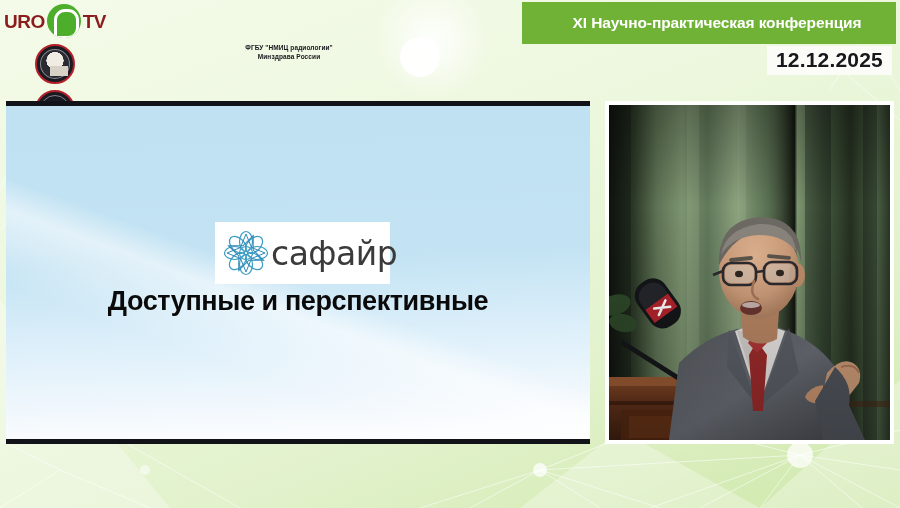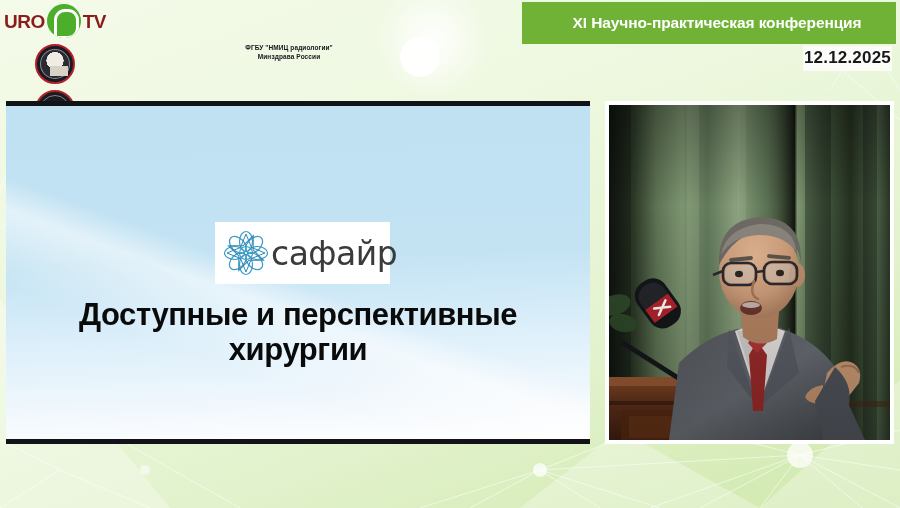--- a/index.html
+++ b/index.html
@@ -73,22 +73,22 @@
     background:#6fb235; color:#ffffff;
     display:flex; flex-direction:column; align-items:center; justify-content:center;
     text-align:center; line-height:1.15;
   }
   #conf-banner .l1 { font-size:15.5px; font-weight:bold; letter-spacing:-0.1px;margin-left:16px; }
   #conf-banner .l2 { font-size:15.5px; font-weight:bold; letter-spacing:-0.1px; }
 
   #date-badge {
     position:absolute; right:8px; top:46px;
     background:#fbfbf8; color:#17171c;
-    font-size:17px; font-weight:bold; letter-spacing:0.2px;
-    padding:2px 1px 3px;
+    font-size:21px; font-weight:bold; letter-spacing:0.2px;
+    padding:2px 9px 3px;
   }
 
   
   #slide {
     position:absolute; left:6px; top:101px; width:584px; height:343px;
     background:#ffffff;
     border-top:5px solid #121219; border-bottom:5px solid #121219;
     overflow:hidden;
   }
   #slide-canvas {
@@ -104,23 +104,23 @@
     padding-left:6px;
   }
   #sapphire-logo .rosette { width:50px; height:50px; flex:none; }
   #sapphire-logo .wordmark {
     font-size:33px; color:#3b3b3b; letter-spacing:-0.5px;
     font-family:"DejaVu Sans","Liberation Sans",sans-serif;
     line-height:1;
   }
 
   #slide-title {
-    position:absolute; left:22px; top:191px; width:540px;
+    position:absolute; left:22px; top:180px; width:540px;
     text-align:center; color:#0a0a0a;
-    font-size:31px; font-weight:bold; line-height:1.14;
+    font-size:27px; font-weight:bold; line-height:1.14;
     letter-spacing:-0.4px;
   }
 
   
   #video-panel {
     position:absolute; left:605px; top:101px; width:289px; height:343px;
     background:#ffffff; padding:4px;
   }
   #video-frame {
     position:relative; width:281px; height:335px; overflow:hidden;
@@ -217,21 +217,20 @@
             <polygon points="50,12 61,39 88,50 61,61 50,88 39,61 12,50 39,39"></polygon>
             <polygon points="50,12 61,39 88,50 61,61 50,88 39,61 12,50 39,39" transform="rotate(22.5 50 50)"></polygon>
           </g>
         </g>
       </svg>
       <span class="wordmark nosel">сафайр</span>
     </div>
 
     <div id="slide-title">
       <div>Доступные и перспективные</div>
-      <div>хирургии</div>
     </div>
 
   </div>
 
   <div id="video-panel">
     <div id="video-frame">
       <svg width="281" height="335" viewBox="0 0 281 335" aria-hidden="true">
         <defs>
           <linearGradient id="curtain" x1="0" y1="0" x2="1" y2="0">
             <stop offset="0%" stop-color="#10130d"></stop>

